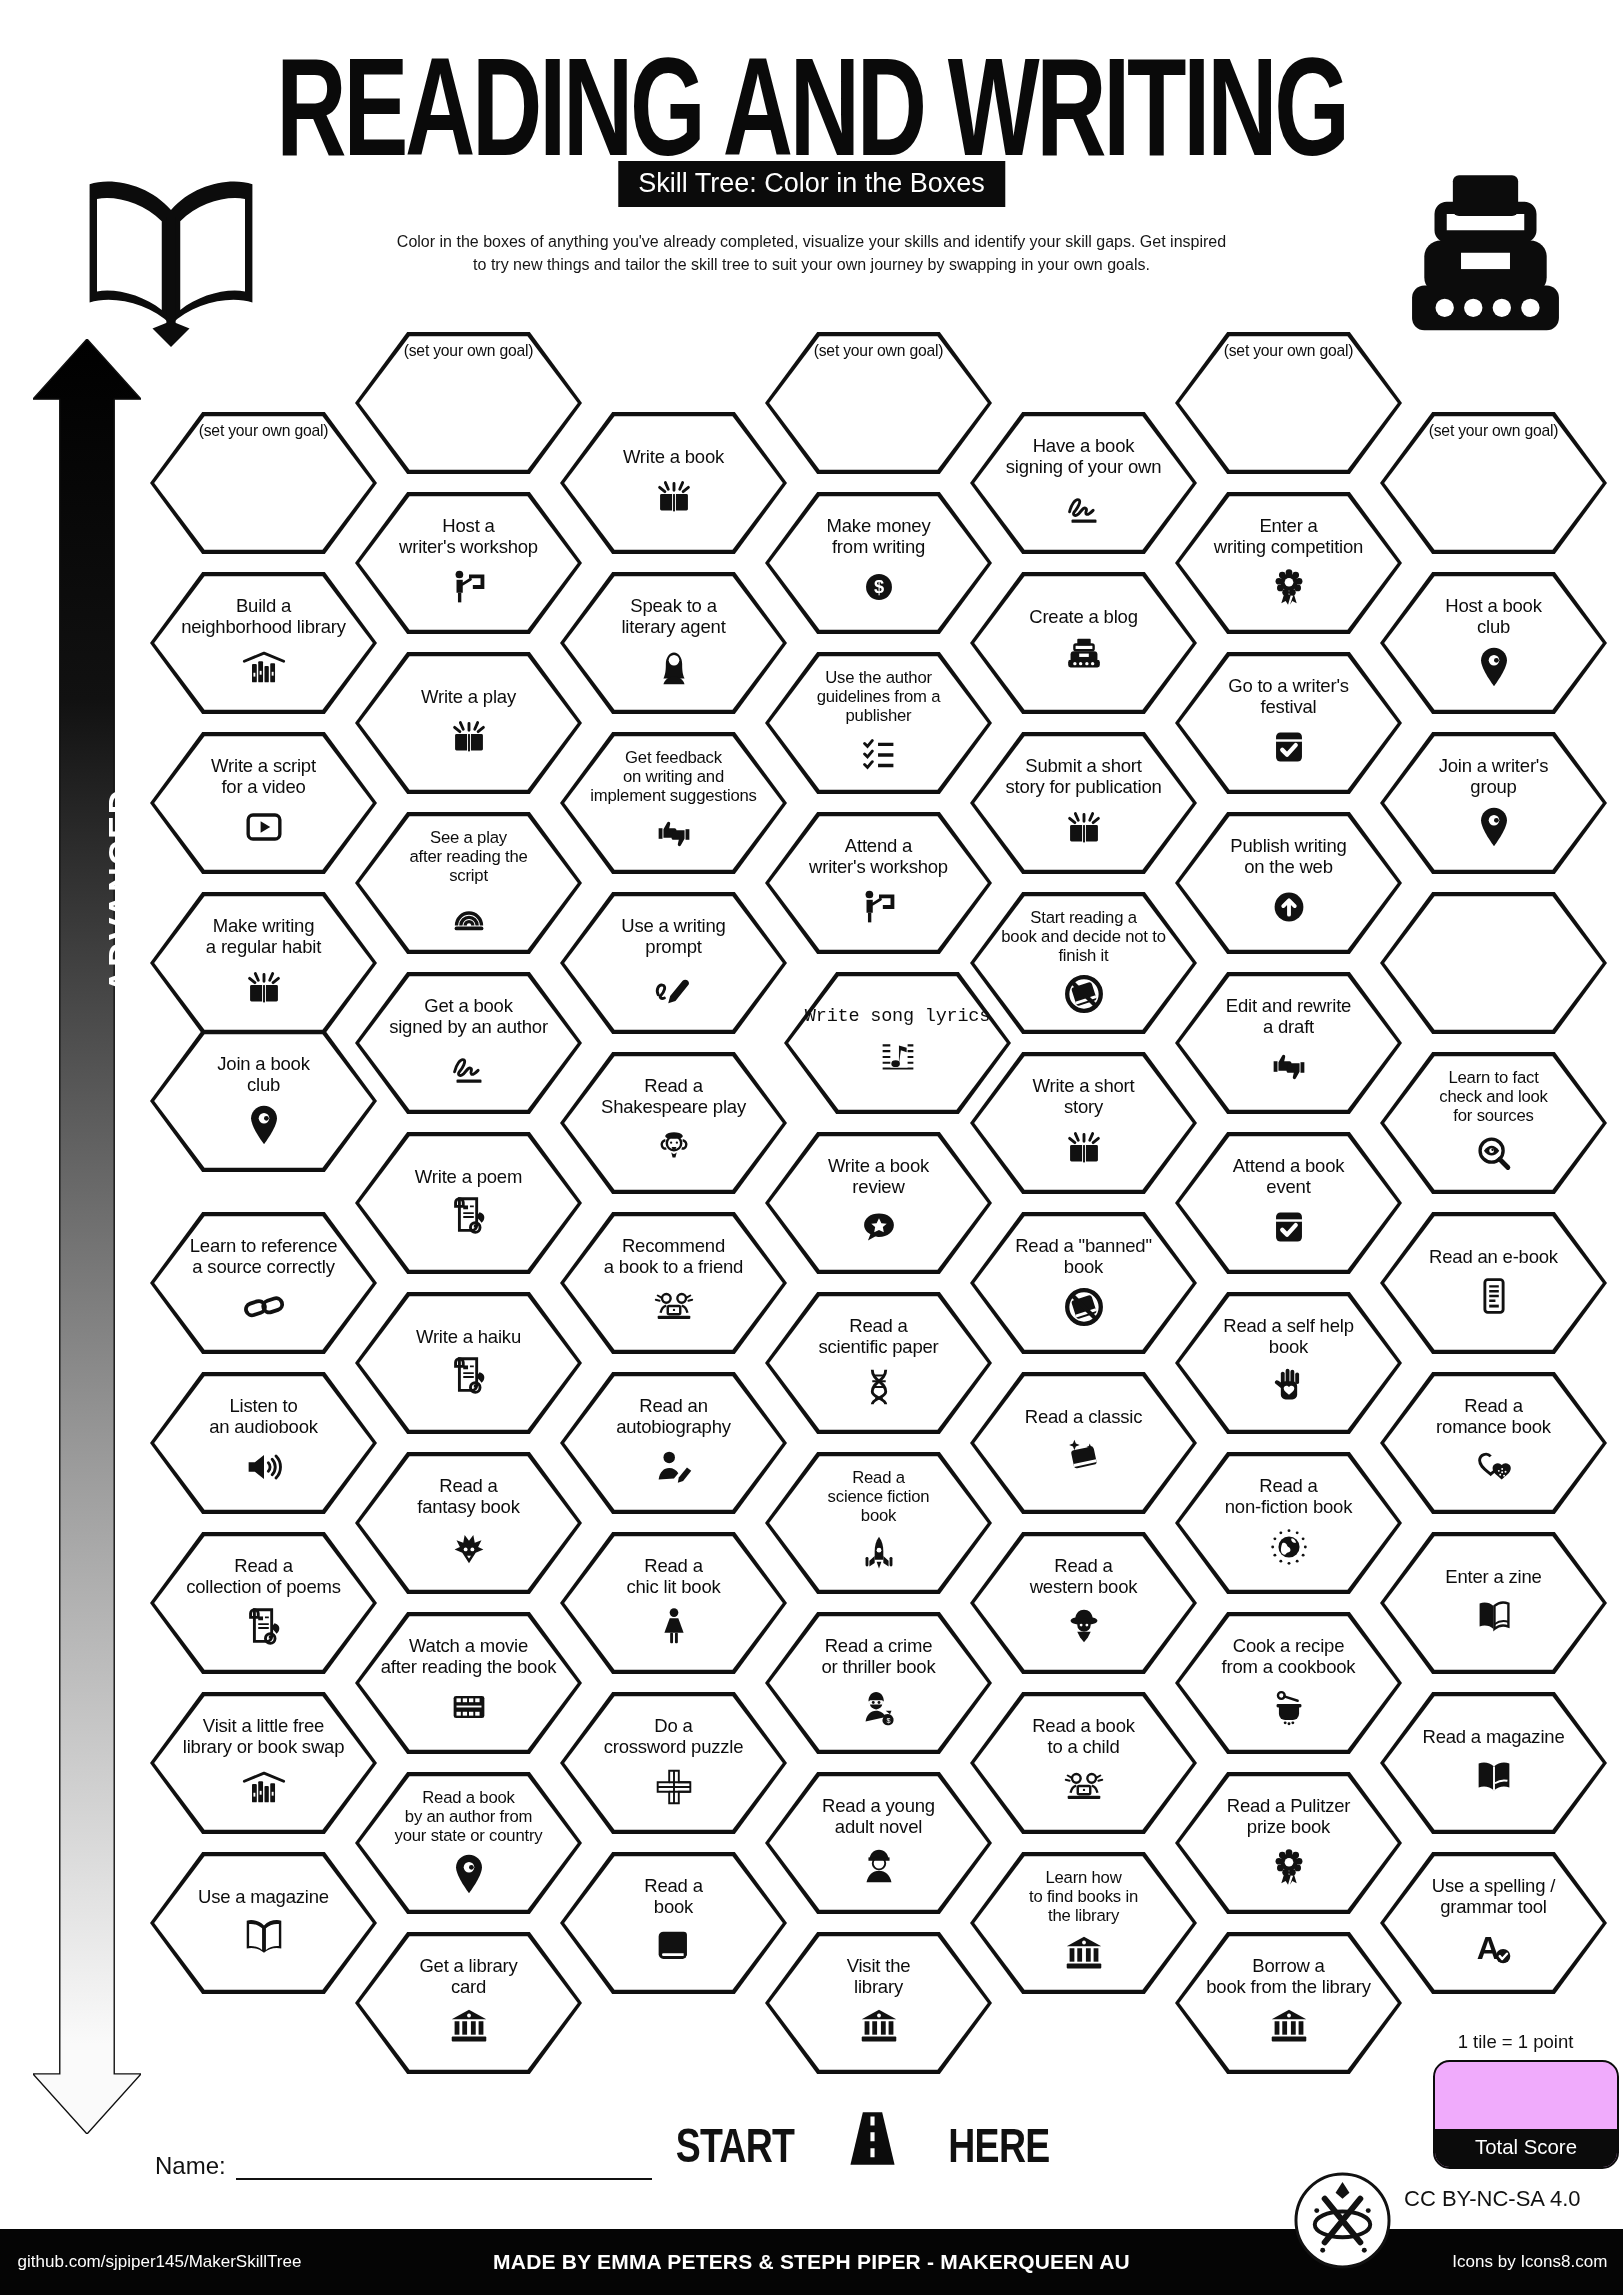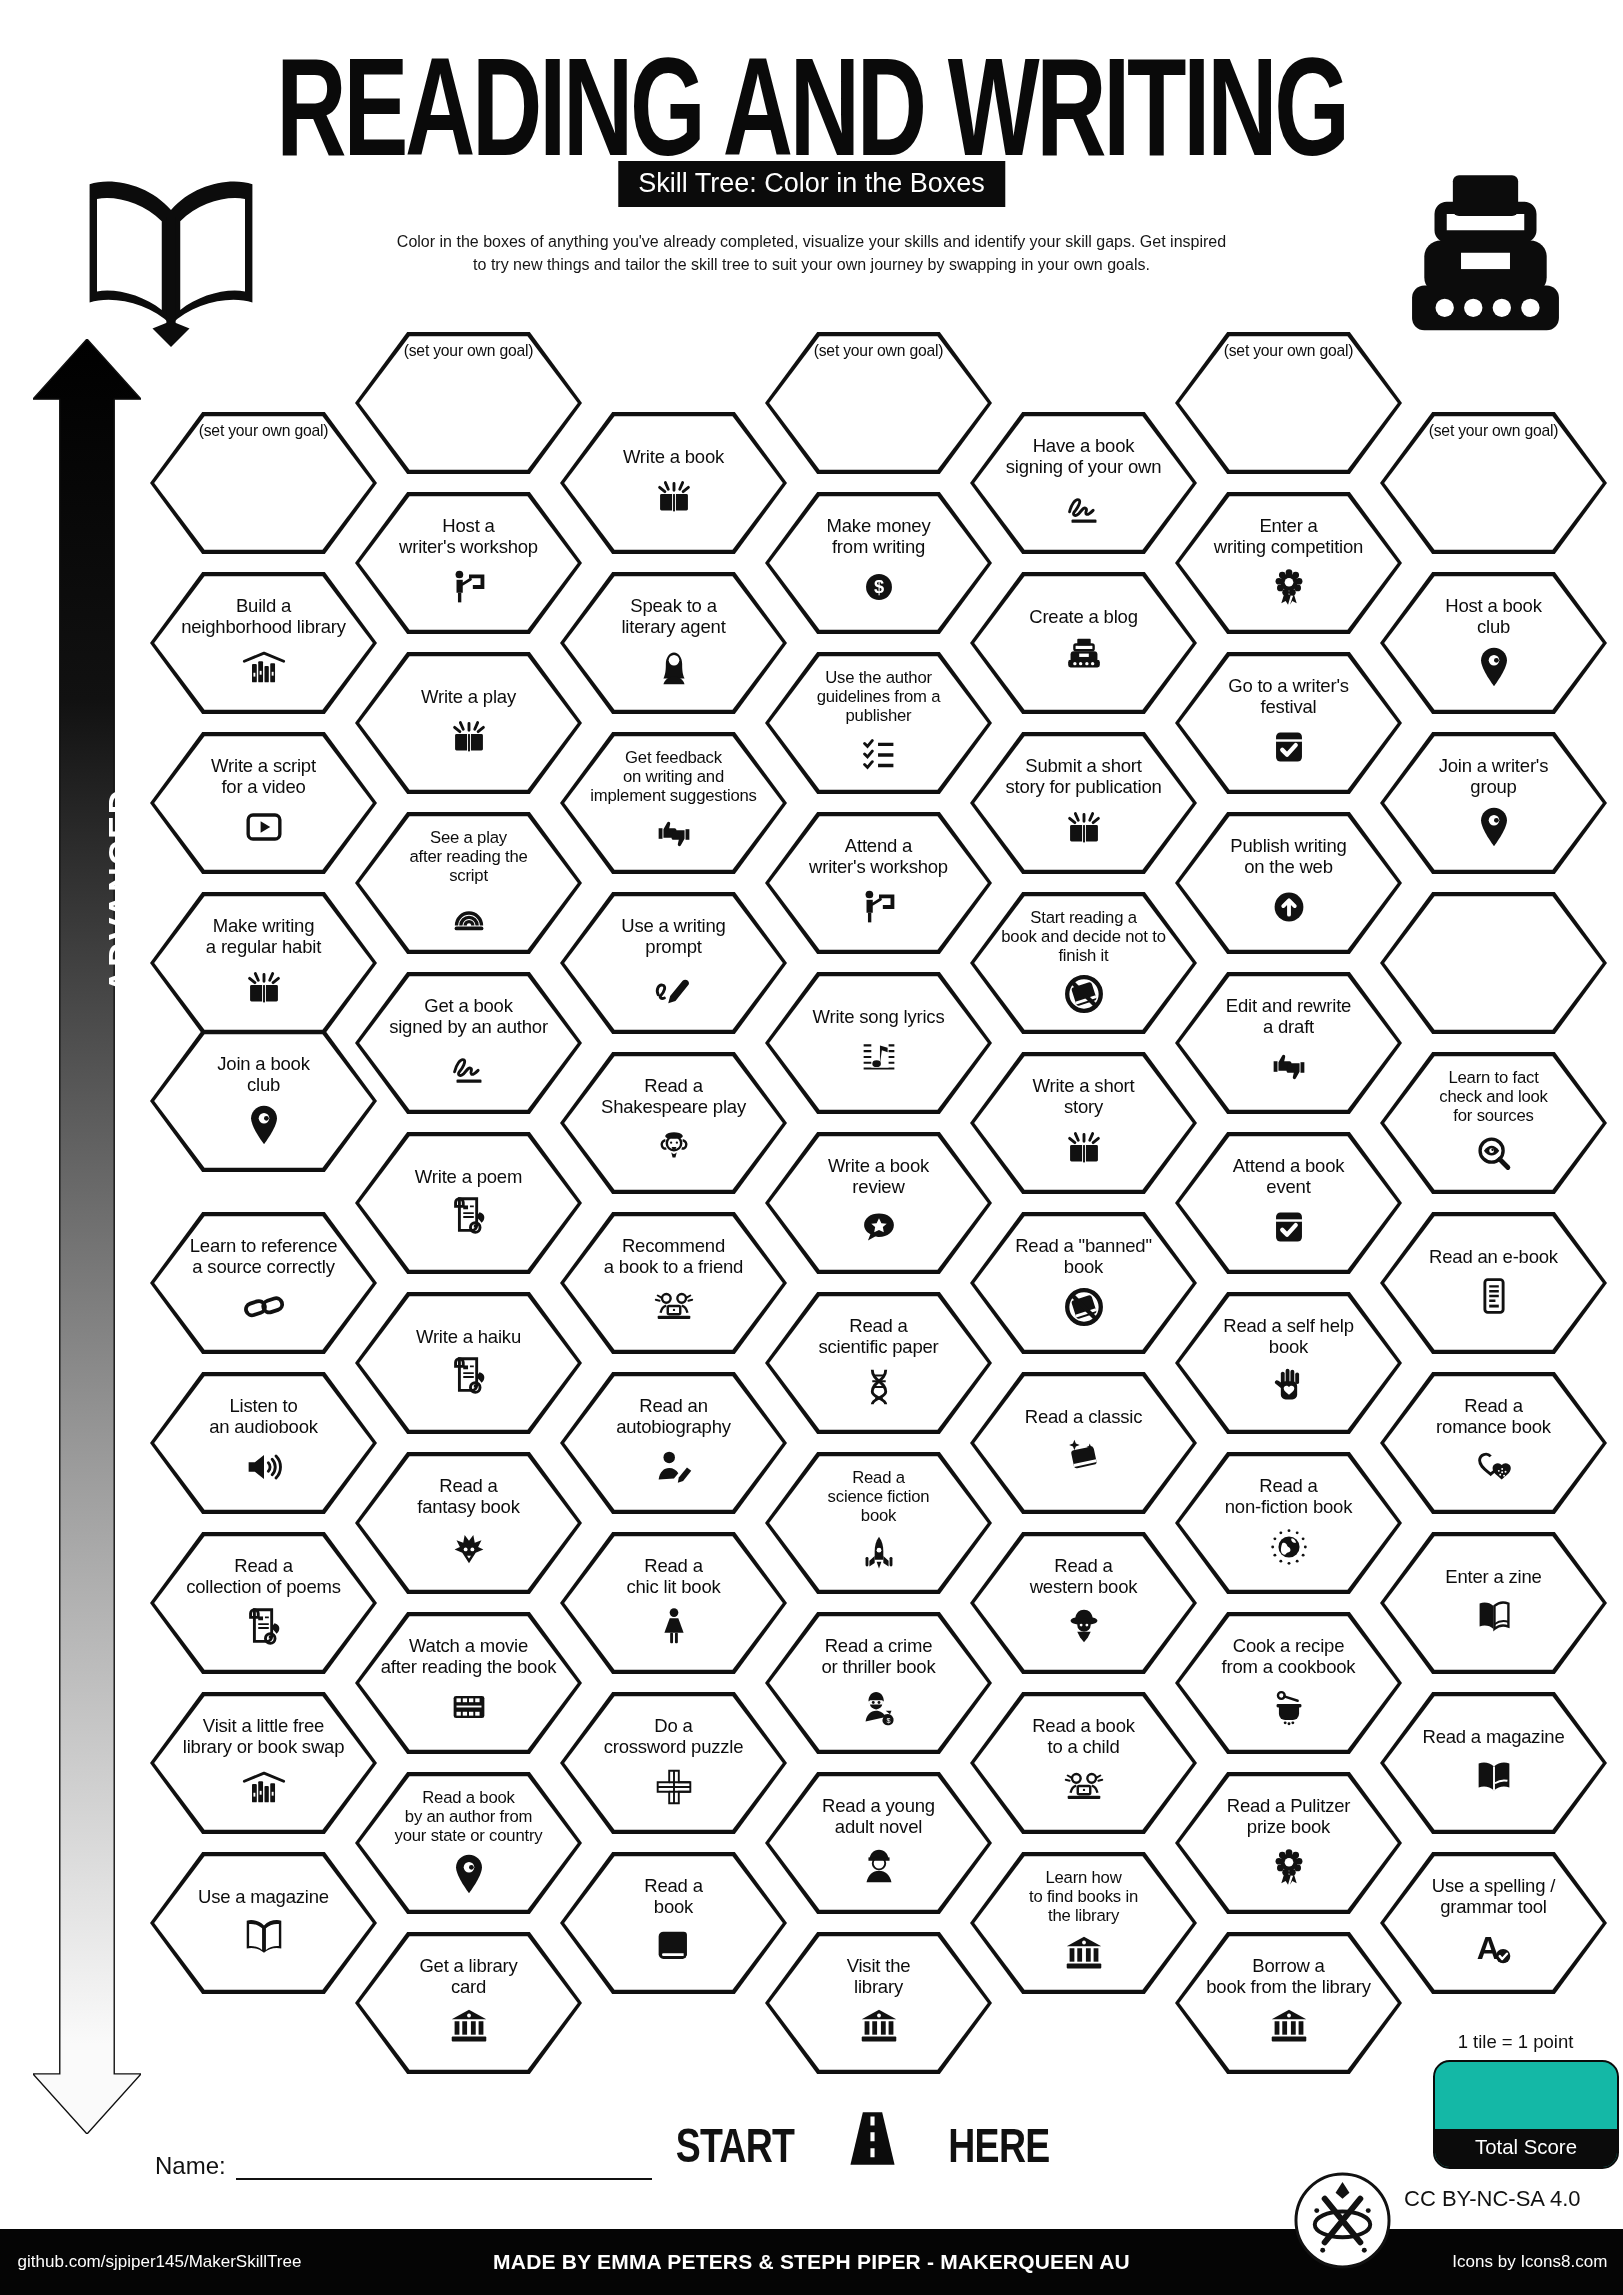--- a/index.html
+++ b/index.html
@@ -37,21 +37,21 @@
   .hex.goal .hex-label{font-size:15.7px}
   
   .start{position:absolute;left:648px;top:2104px;width:426px;display:flex;align-items:flex-end;
          justify-content:center;gap:14px}
   .start-word{font-size:48px;font-weight:bold;letter-spacing:-0.9px;transform:scaleX(0.78);white-space:nowrap}
   .road{width:95px;height:69px}
   .road svg{width:100%;height:100%;display:block}
   .name-row{position:absolute;left:155px;top:2152px;display:flex;align-items:flex-end;gap:10.2px;font-size:24px}
   .name-line{width:416px;height:22px;border-bottom:2.8px solid #111}
   .tile-note{position:absolute;left:1416px;top:2031px;width:199px;text-align:center;font-size:18.5px}
-  .score-box{position:absolute;left:1433px;top:2060px;width:182px;height:105px;background:#14b8a6;
+  .score-box{position:absolute;left:1433px;top:2060px;width:182px;height:105px;background:#f0abfc;
              border:2.8px solid #0b0b0b;border-radius:16.7px;overflow:hidden;display:flex;flex-direction:column}
   .score-space{flex:1}
   .score-label{background:#0b0b0b;color:#fff;text-align:center;font-size:20.4px;padding:6.5px 0 8.3px}
   .maker-logo{position:absolute;left:1293px;top:2171px;width:99px;height:99px;z-index:5}
   .maker-logo svg{width:100%;height:100%;display:block}
   .license{position:absolute;left:1404px;top:2186px;font-size:22px;letter-spacing:0px}
   .footer{position:absolute;left:0;bottom:0;width:100%;height:66px;background:#050505;color:#fff;z-index:2}
   .f-left{position:absolute;left:17.6px;top:50%;transform:translateY(-50%);font-size:17px}
   .f-center{position:absolute;left:50%;top:50%;transform:translate(-50%,-50%);font-size:21px;
             font-weight:bold;letter-spacing:0.2px;white-space:nowrap}
@@ -686,21 +686,21 @@
             <svg xmlns="http://www.w3.org/2000/svg" viewBox="0 0 100 100" fill="#111">
               <circle cx="30" cy="24" r="8"></circle>
               <rect x="24" y="35" width="13" height="27"></rect>
               <rect x="27" y="62" width="7" height="20"></rect>
               <path d="M37 44l16-10" stroke="#111" stroke-width="6" stroke-linecap="round" fill="none"></path>
               <path d="M50 24h32v30H58v-8h16V32H50z"></path>
             </svg>
           </div>
         </div>
       </div>
-      <div class="hex" style="left: 765px; top: 972px;">
+      <div class="hex" style="left: 784px; top: 972px; font-family: Liberation Mono, monospace;">
         <div class="hex-bg"></div>
         <div class="hex-in"></div>
         <div class="hex-c">
           <div class="hex-label">Write song lyrics</div>
           <div class="hex-icon">
             <svg xmlns="http://www.w3.org/2000/svg" viewBox="0 0 100 100" fill="#111">
               <g stroke="#111" stroke-width="4.5">
                 <path d="M18 28h64M18 40h64M18 52h64M18 64h64M18 76h64"></path>
               </g>
               <rect x="34" y="22" width="36" height="52" fill="#fff"></rect>

